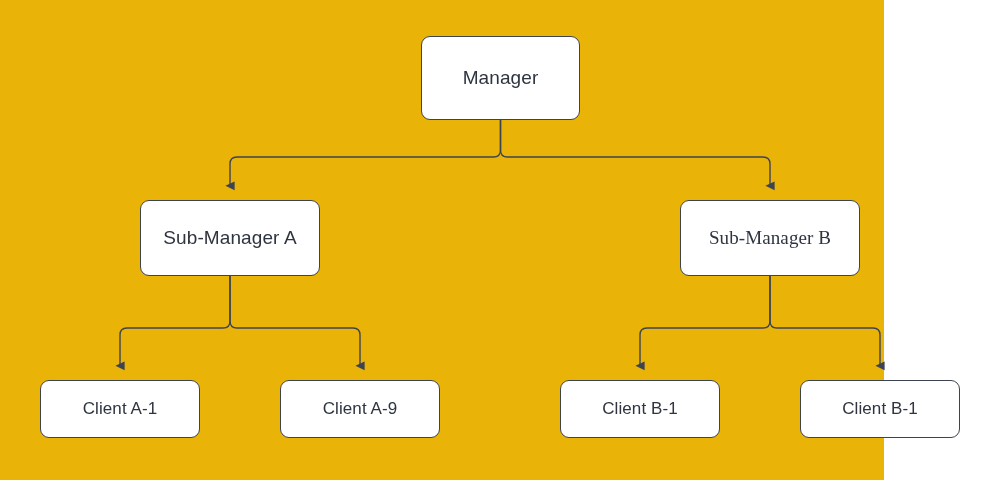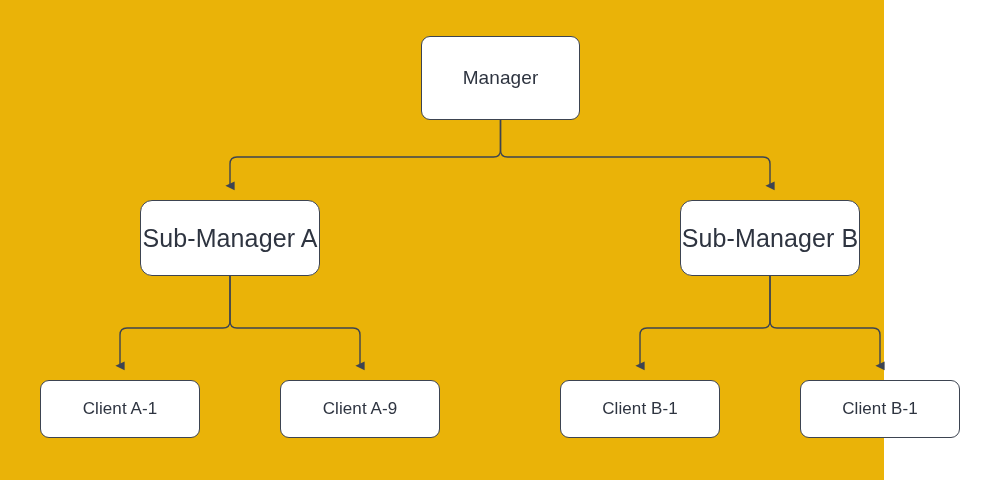--- a/index.html
+++ b/index.html
@@ -37,21 +37,21 @@
     align-items: center;
     justify-content: center;
     color: #2e3440;
     font-size: 19px;
     font-family: "Liberation Sans", sans-serif;
     letter-spacing: 0.1px;
     line-height: 1.2;
     white-space: nowrap;
   }
   .node.level-root  { font-size: 19px; }
-  .node.level-mid   { font-size: 25px; border-radius: 12px; }
+  .node.level-mid   { font-size: 19px; }
   .node.level-leaf  { font-size: 17px; }
   .node-label {
     pointer-events: none;
   }
 </style>
 </head>
 <body>
 
 <div id="diagram-root">
 
@@ -76,21 +76,21 @@
   </svg>
 
   <div class="node level-root" style="left:421px; top:36px; width:159px; height:84px;">
     <span class="node-label">Manager</span>
   </div>
 
   <div class="node level-mid" style="left:140px; top:200px; width:180px; height:76px;">
     <span class="node-label">Sub-Manager A</span>
   </div>
 
-  <div class="node level-mid" style="left:680px; top:200px; width:180px; height:76px;">
+  <div class="node level-mid" style="left:680px; top:200px; width:180px; height:76px;font-family:Liberation Serif, serif;">
     <span class="node-label">Sub-Manager B</span>
   </div>
 
   <div class="node level-leaf" style="left:40px; top:380px; width:160px; height:58px;text-align:center;">
     <span class="node-label">Client A-1</span>
   </div>
 
   <div class="node level-leaf" style="left:280px; top:380px; width:160px; height:58px;">
     <span class="node-label">Client A-9</span>
   </div>

